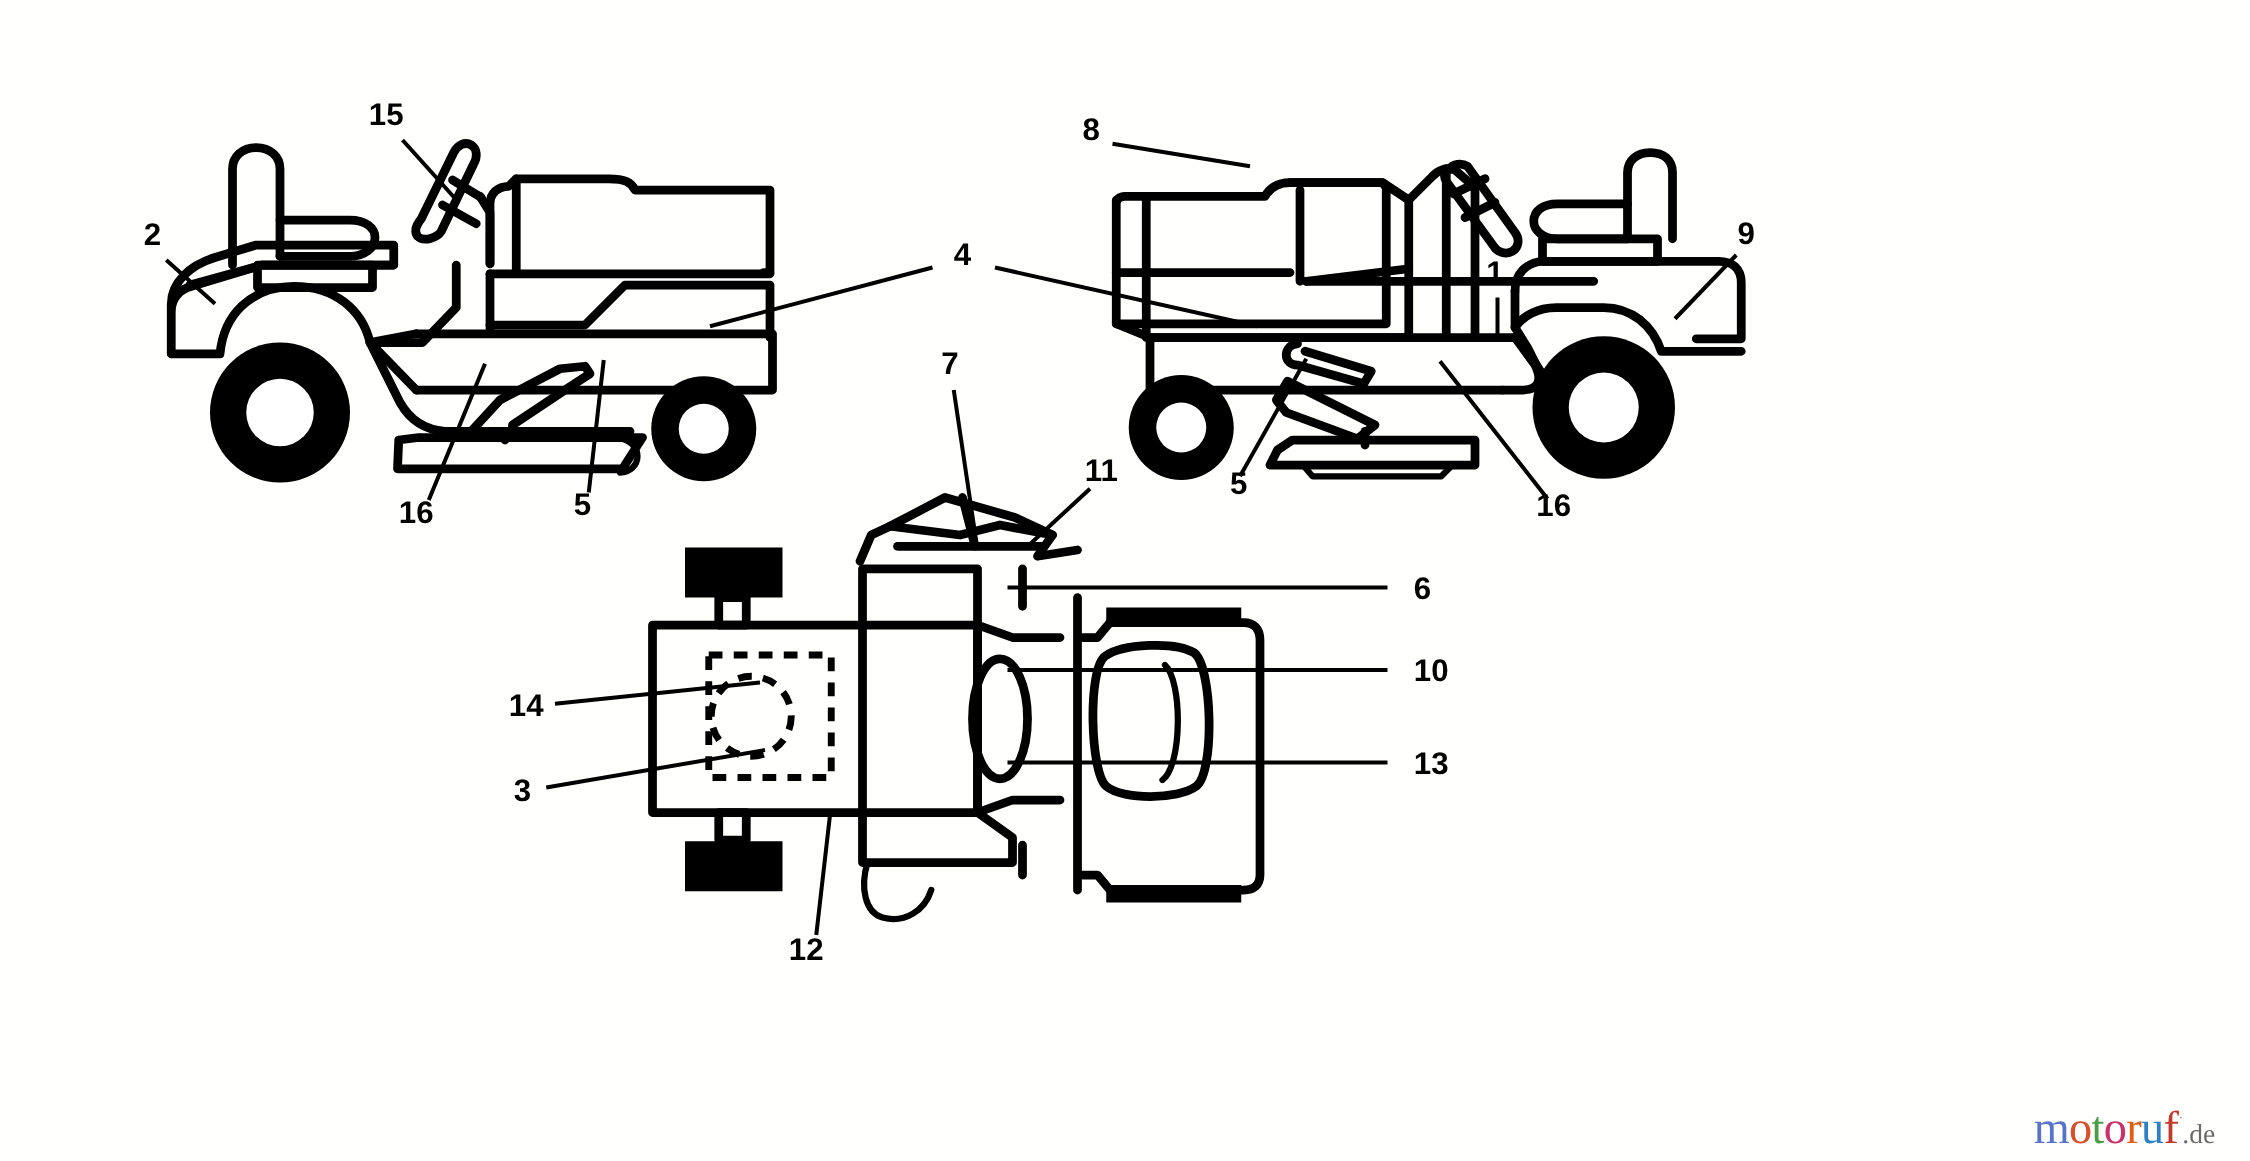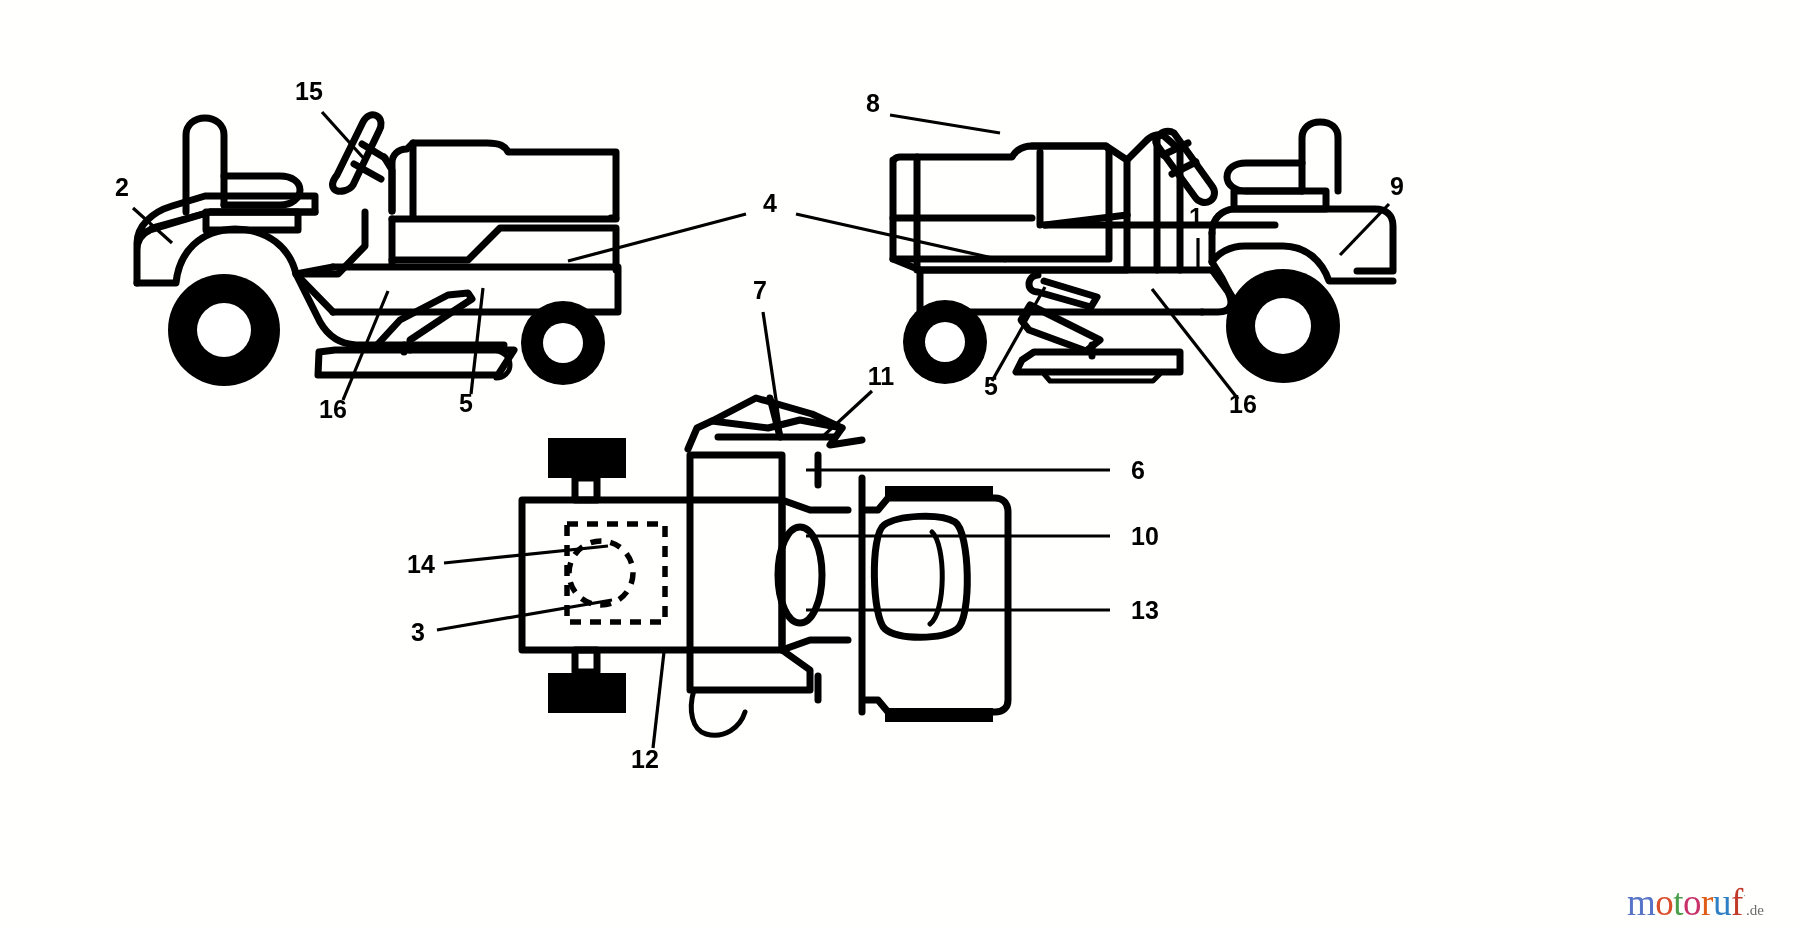--- a/index.html
+++ b/index.html
@@ -67,21 +67,21 @@
     position: absolute;
     left: 1627px;
     top: 884px;
     font-family: "Liberation Serif", serif;
     font-size: 37px;
     letter-spacing: -0.5px;
     white-space: nowrap;
     line-height: 1;
   }
   #logo .de {
-    font-size: 15px;
+    font-size: 22px;
     color: #6b6b6b;
     letter-spacing: 0;
   }
   #logo .tm {
     font-size: 11px;
     color: #8a8a8a;
     vertical-align: super;
   }
 </style>
 </head>

